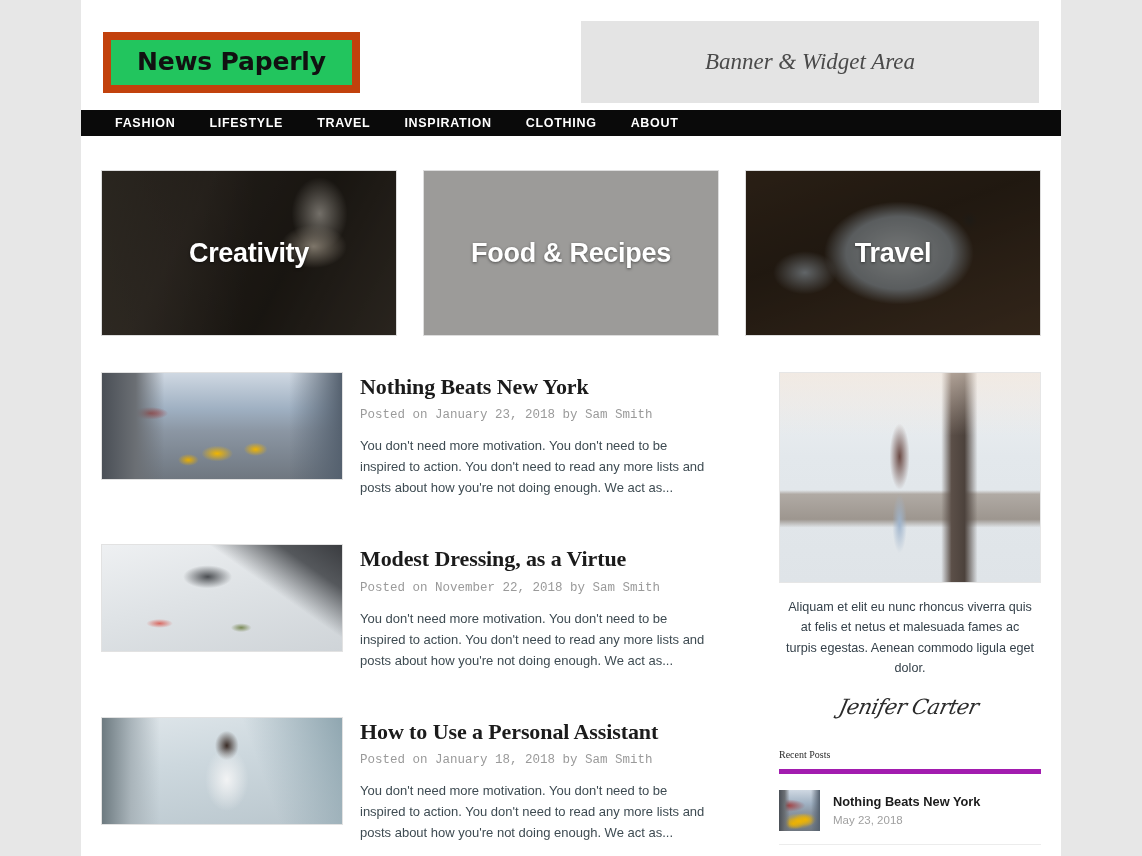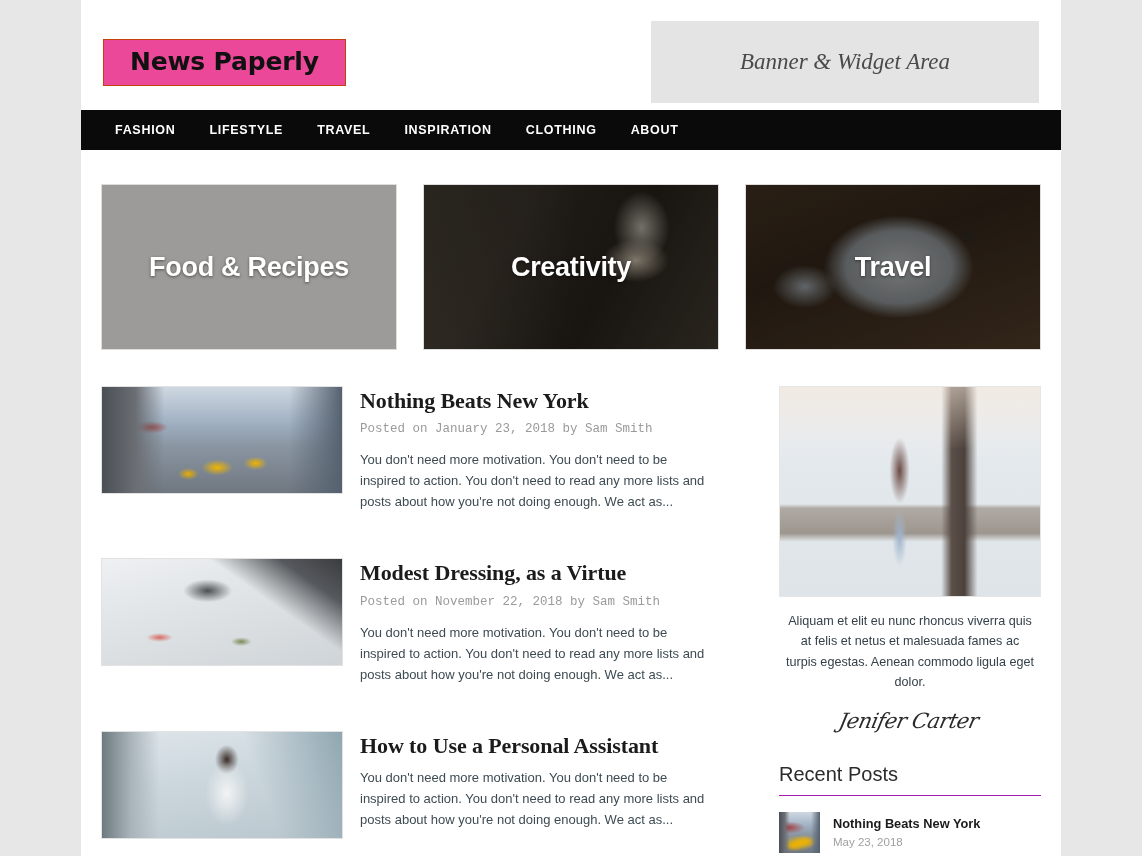--- a/index.html
+++ b/index.html
@@ -21,54 +21,54 @@
   }
 
   
   .header {
     display: flex;
     align-items: center;
     padding: 14px 22px 0 22px;
     height: 110px;
   }
   .logo-box {
-    border: 1px solid #c2410c;
+    border: 8px solid #c2410c;
     padding: 9px 26px 11px 26px;
     display: inline-block;
-    background: #ec4899;
+    background: #22c55e;
   }
   .logo-text {
     font-family: "DejaVu Sans", sans-serif;
     font-weight: bold;
     font-size: 25px;
     color: #111111;
     letter-spacing: -0.2px;
     line-height: 1;
     white-space: nowrap;
   }
   .banner {
     margin-left: auto;
-    width: 388px;
+    width: 458px;
     height: 82px;
     background: #e4e4e4;
     display: flex;
     align-items: center;
     justify-content: center;
   }
   .banner-text {
     font-family: "Liberation Serif", serif;
     font-style: italic;
     font-size: 23px;
     color: #4a4a4a;
   }
 
   
   .nav {
     background: #0a0a0a;
-    height: 40px;
+    height: 26px;
     display: flex;
     align-items: center;
     padding-left: 17px;
   }
   .nav-item {
     color: #ffffff;
     font-size: 12.5px;
     font-weight: bold;
     letter-spacing: 0.7px;
     text-transform: uppercase;
@@ -273,26 +273,27 @@
     text-align: center;
     padding: 16px 0 4px 0;
     font-family: "DejaVu Serif", serif;
     font-style: italic;
     font-size: 21px;
     color: #2b2b2b;
     transform: skewX(-12deg);
     letter-spacing: -0.6px;
   }
   .widget-title {
-    font-size: 20px;
+    font-size: 10px;
     color: #2b2b2b;
     padding-bottom: 9px;
-    border-bottom: 1px solid #a21caf;
+    border-bottom: 5px solid #a21caf;
     margin-bottom: 16px;
     font-weight: normal;
+    font-family: Liberation Serif, serif;
   }
   .recent-item {
     display: flex;
     align-items: center;
     padding-bottom: 13px;
     border-bottom: 1px solid #ececec;
     cursor: pointer;
   }
   .recent-thumb {
     width: 41px; height: 41px;
@@ -331,28 +332,28 @@
     <div class="nav-item">FASHION</div>
     <div class="nav-item">LIFESTYLE</div>
     <div class="nav-item">TRAVEL</div>
     <div class="nav-item">INSPIRATION</div>
     <div class="nav-item">CLOTHING</div>
     <div class="nav-item">ABOUT</div>
   </div>
 
   <div class="tiles">
     <div class="tile">
+      <div class="tile-img art-creativity"></div>
+      <div class="tile-shade"></div>
+      <div class="tile-label">Creativity</div>
+    </div>
+    <div class="tile">
       <div class="tile-img art-food"></div>
       <div class="tile-shade"></div>
       <div class="tile-label">Food &amp; Recipes</div>
-    </div>
-    <div class="tile">
-      <div class="tile-img art-creativity"></div>
-      <div class="tile-shade"></div>
-      <div class="tile-label">Creativity</div>
     </div>
     <div class="tile">
       <div class="tile-img art-travel"></div>
       <div class="tile-shade"></div>
       <div class="tile-label">Travel</div>
     </div>
   </div>
 
   <div class="body-wrap">
 
@@ -379,20 +380,21 @@
           <div class="post-excerpt">You don't need more motivation. You don't need to be inspired to action. You don't need to read any more lists and posts about how you're not doing enough. We act as...</div>
         </div>
       </div>
 
       <div class="post">
         <div class="post-thumb">
           <div class="art-woman"></div>
         </div>
         <div class="post-body">
           <div class="post-title">How to Use a Personal Assistant</div>
+          <div class="post-meta">Posted on January 18, 2018 by Sam Smith</div>
           <div class="post-excerpt">You don't need more motivation. You don't need to be inspired to action. You don't need to read any more lists and posts about how you're not doing enough. We act as...</div>
         </div>
       </div>
 
     </div>
 
     <div class="side-col">
 
       <div class="widget">
         <div class="side-img">

